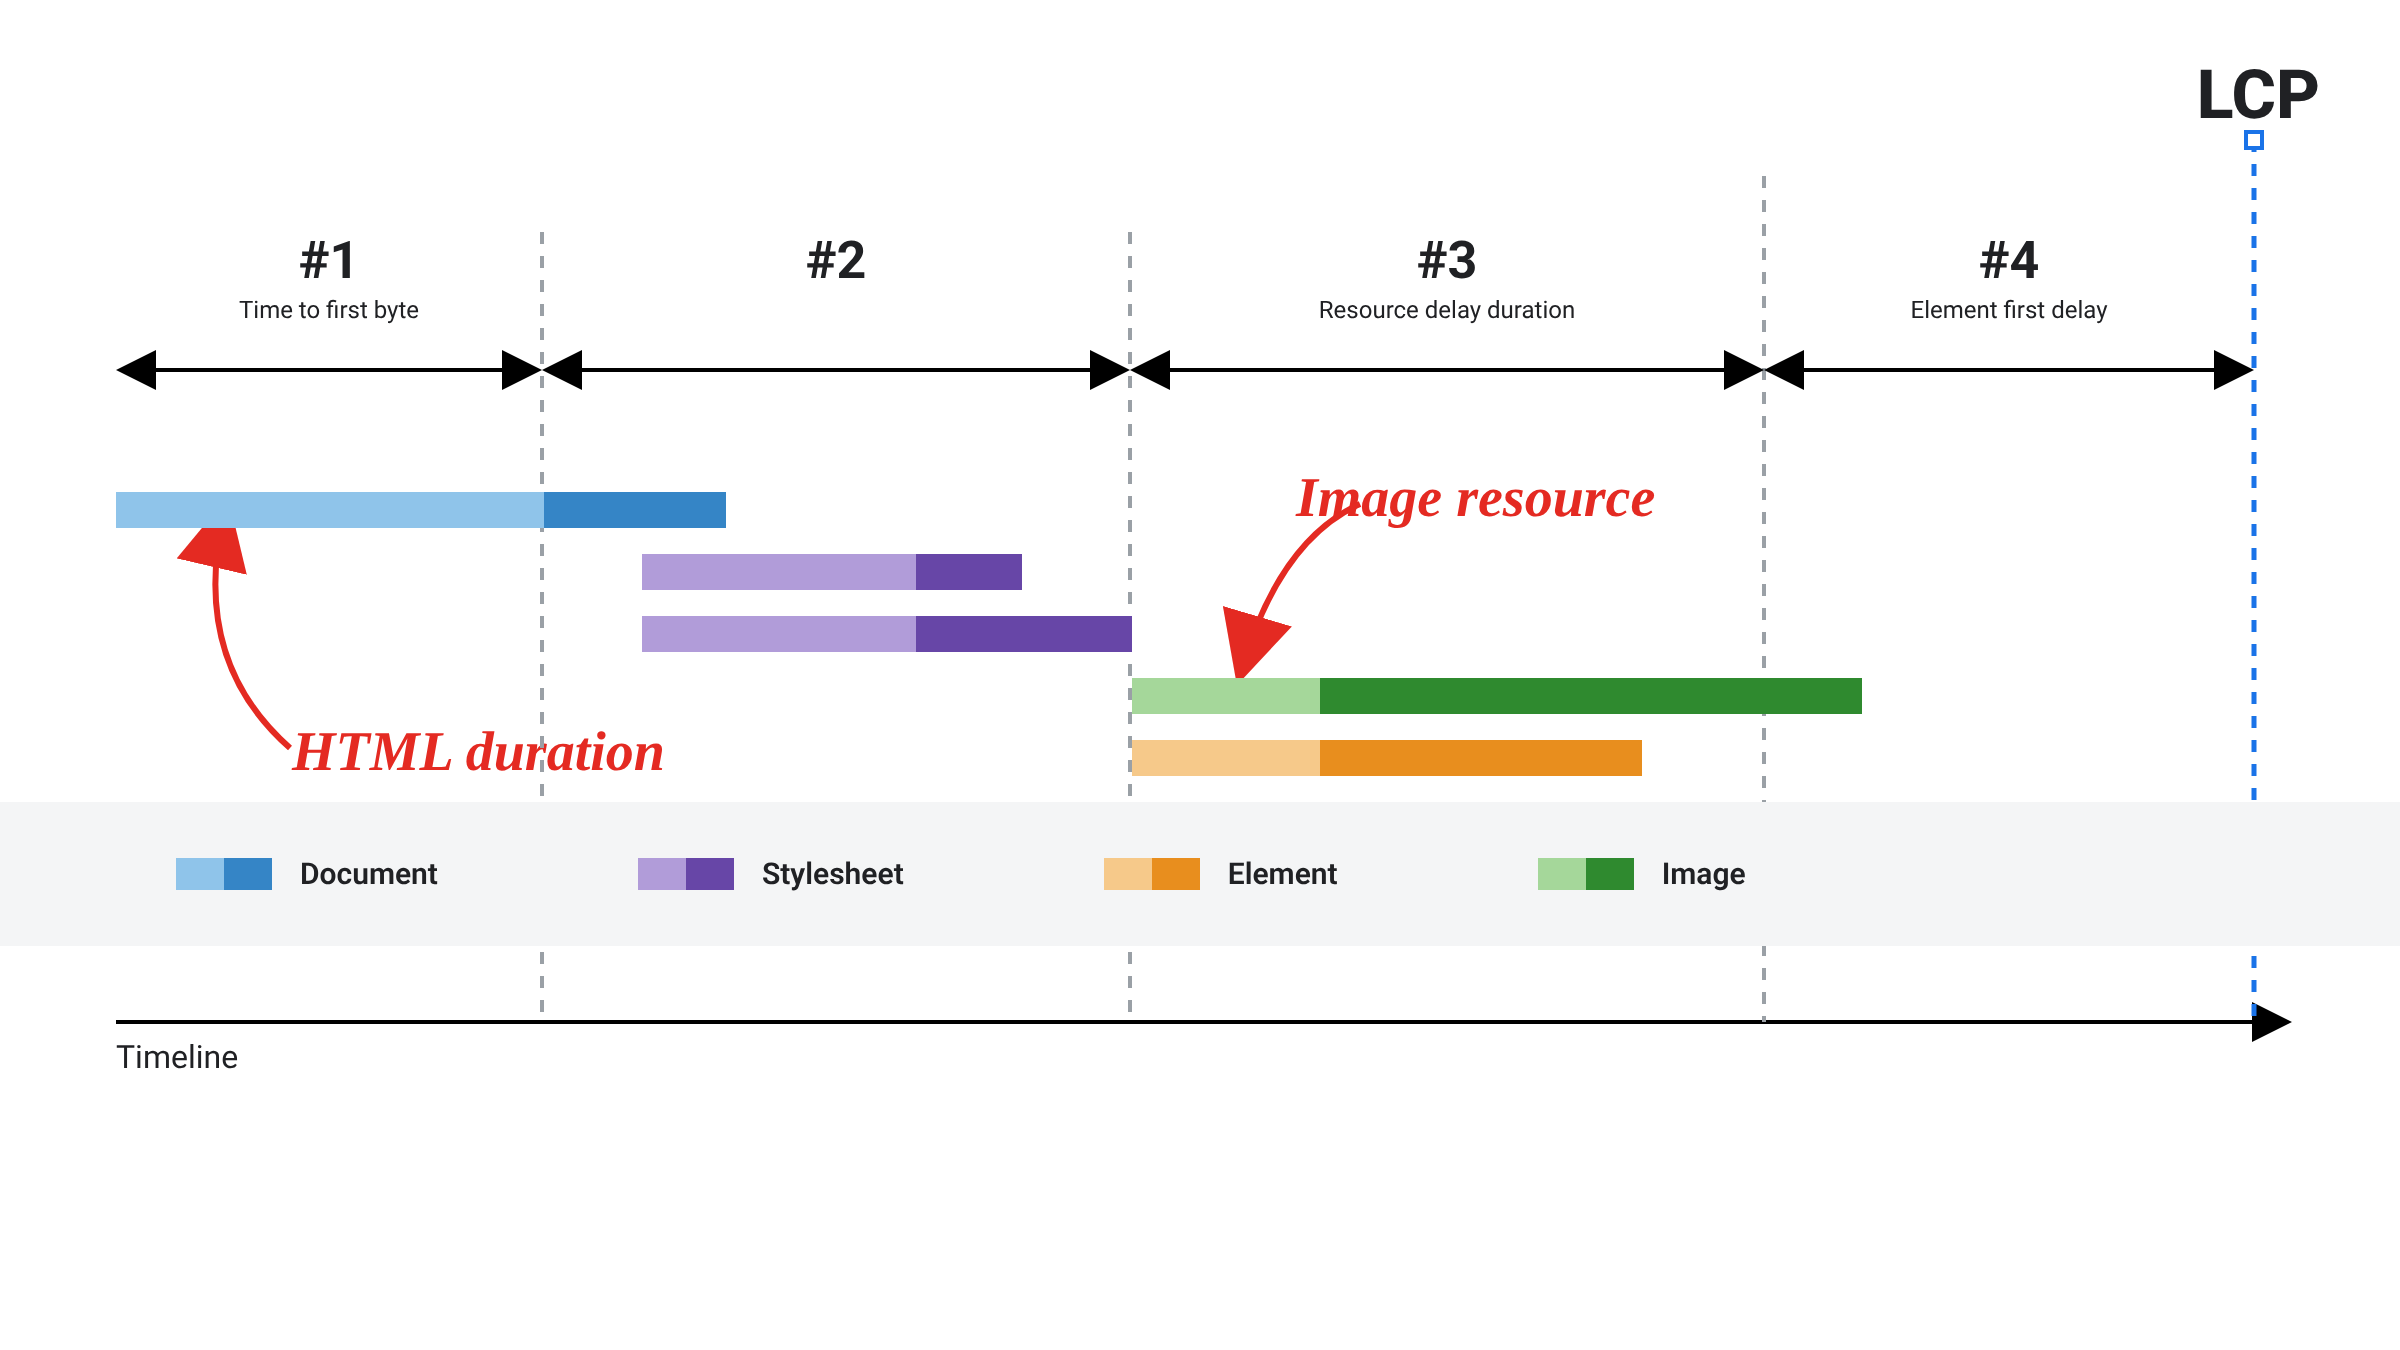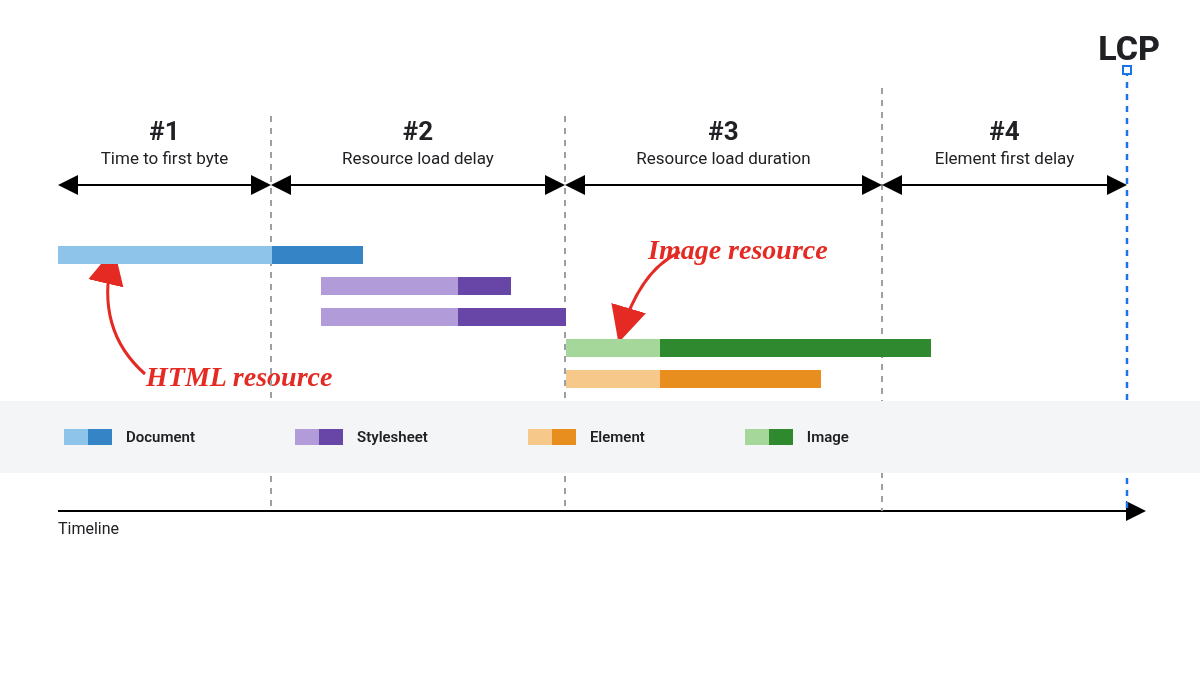--- a/index.html
+++ b/index.html
@@ -1,39 +1,39 @@
 <!DOCTYPE html>
 <html><head>
 <meta charset="utf-8">
 <style>
   * { box-sizing: border-box; margin: 0; padding: 0; }
   html, body { width: 1200px; height: 675px; font-family: -apple-system, BlinkMacSystemFont, "Segoe UI", Roboto, Arial, sans-serif; background: #fff; }
   .stage { position: relative; width: 1200px; height: 473px; }
   .phase-number { position: absolute; font-weight: 700; font-size: 26px; color: #202124; text-align: center; }
-  .phase-label  { position: absolute; font-size: 17px; color: #202124; text-align: center; }
+  .phase-label  { position: absolute; font-size: 12px; color: #202124; text-align: center; }
   .lcp-label { position: absolute; font-weight: 800; font-size: 34px; color: #202124; }
   .timeline-label { position: absolute; font-size: 16px; color: #202124; text-align: center; }
   .annotation { position: absolute; font-family: "Comic Sans MS", "Brush Script MT", cursive; font-weight: 700; font-style: italic; font-size: 28px; color: #e42a22; }
-  .legend { position: absolute; left: 0; right: 0; bottom: 0; height: 72px; background: #f4f5f6; display: flex; align-items: center; padding-left: 64px; gap: 100px; }
+  .legend { position: absolute; left: 0; right: 0; bottom: 0; height: 72px; background: #f4f5f6; display: flex; align-items: center; padding-left: 88px; gap: 100px; }
   .legend-item { display: flex; align-items: center; gap: 14px; font-size: 15px; font-weight: 600; color: #202124; }
   .swatch { display: flex; width: 48px; height: 16px; }
   .swatch .l, .swatch .d { flex: 1; }
   .bar { position: absolute; height: 18px; display: flex; }
   .bar .l, .bar .d { height: 100%; }
 </style>
 </head>
 <body>
 
 <div class="stage">
 
   <div class="lcp-label" style="right:40px; top:28px;">LCP</div>
 
   <div class="timeline-label" style="left:58px; top:519px;">Timeline</div>
 
-  <div class="annotation" style="left:146px; top:361px;">HTML resource</div>
+  <div class="annotation" style="left:146px; top:361px;">HTML duration</div>
   <div class="annotation" style="left:648px; top:234px;">Image resource</div>
 
   <svg width="1200" height="675" style="position:absolute; left:0; top:0;">
     <defs>
       <marker id="arrowR" markerWidth="10" markerHeight="10" refX="8" refY="5" orient="auto">
         <path d="M0,0 L10,5 L0,10 Z" fill="#000"></path>
       </marker>
       <marker id="arrowL" markerWidth="10" markerHeight="10" refX="2" refY="5" orient="auto">
         <path d="M10,0 L0,5 L10,10 Z" fill="#000"></path>
       </marker>
@@ -61,24 +61,23 @@
 
     <path d="M 145 374 Q 95 330 112 257" stroke="#e42a22" stroke-width="3" fill="none" marker-end="url(#arrowRed)"></path>
 
     <path d="M 680 252 Q 640 270 621 334" stroke="#e42a22" stroke-width="3" fill="none" marker-end="url(#arrowRed)"></path>
   </svg>
 
   <div class="phase-number" style="left:58px; width:213px; top:116px;">#1</div>
   <div class="phase-label" style="left:58px; width:213px; top:148px;">Time to first byte</div>
 
   <div class="phase-number" style="left:271px; width:294px; top:116px;">#2</div>
-  <div class="phase-label" style="left:271px; width:294px; top:148px;">Resource load delay</div>
 
   <div class="phase-number" style="left:565px; width:317px; top:116px;">#3</div>
-  <div class="phase-label" style="left:565px; width:317px; top:148px;">Resource load duration</div>
+  <div class="phase-label" style="left:565px; width:317px; top:148px;">Resource delay duration</div>
 
   <div class="phase-number" style="left:882px; width:245px; top:116px;">#4</div>
   <div class="phase-label" style="left:882px; width:245px; top:148px;">Element first delay</div>
 
   <div id="bars-layer">
       <div class="bar" style="left: 58px; top: 246px; width: 304.604px;">
         <div class="l" style="width: 213.548px; background: rgb(143, 196, 234);"></div>
         <div class="d" style="width: 91.056px; background: rgb(53, 133, 198);"></div>
       </div>
       <div class="bar" style="left: 321.412px; top: 277px; width: 189.7px;">

